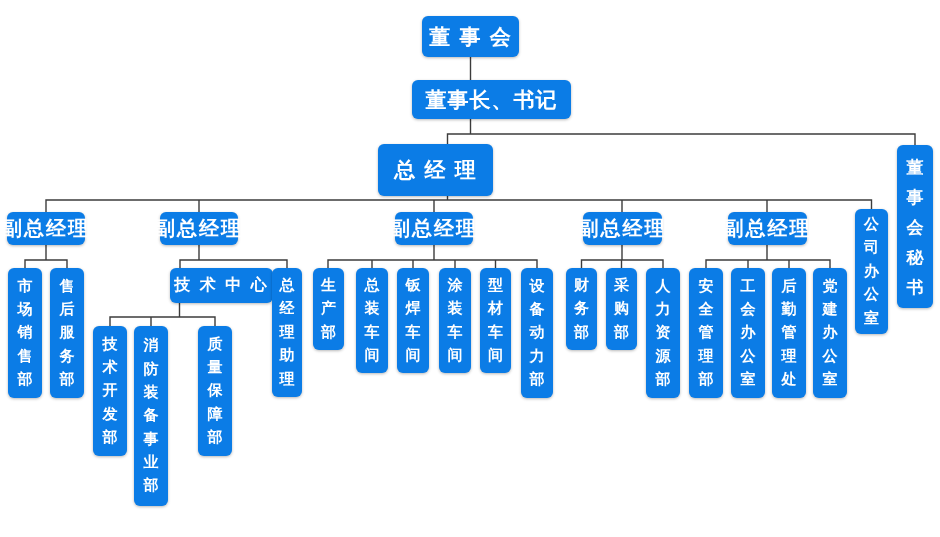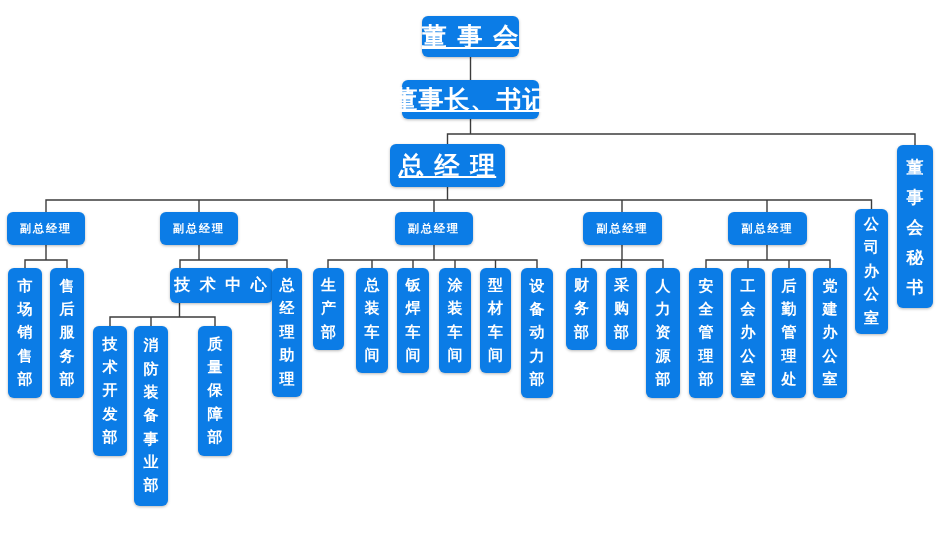--- a/index.html
+++ b/index.html
@@ -17,22 +17,22 @@
     border-radius:6px;
     font-weight:bold;
     box-shadow:0 1px 3px rgba(0,0,0,.28);
     display:flex;
     align-items:center;
     justify-content:center;
     text-align:center;
     box-sizing:border-box;
     white-space:nowrap;
   }
-  .hbox{font-size:11px;letter-spacing:2px;}
-  .hbox.lg{font-size:25px;letter-spacing:1px;text-decoration:underline;}
+  .hbox{font-size:20px;letter-spacing:2px;}
+  .hbox.lg{font-size:21px;letter-spacing:1px;}
   .hbox.md{font-size:16px;margin-left:42px;}
   .vbox{flex-direction:column;font-size:15px;white-space:normal;}
   .vbox div{line-height:23.4px;height:23.4px;}
   .vbox.lgv{font-size:17px;}
   .vbox.lgv div{line-height:30px;height:30px;}
 </style>
 </head>
 <body>
 
 <div class="stage">
@@ -45,22 +45,22 @@
     <path d="M46 212 V200 H871.5 V209 M199 200 V212 M434 200 V212 M622 200 V212 M767 200 V212"></path>
     <path d="M46 245 V260 M25 268 V260 H67 V268"></path>
     <path d="M199 245 V260 M180 268 V260 H287 V268"></path>
     <path d="M179.5 303 V317 M110 326 V317 H215 V326 M151 317 V326"></path>
     <path d="M434 245 V260 M328 268 V260 H537 V268 M372 260 V268 M413 260 V268 M455 260 V268 M495.5 260 V268"></path>
     <path d="M622 245 V260 M581.5 268 V260 H663 V268 M621.5 260 V268"></path>
     <path d="M767 245 V260 M706 268 V260 H830 V268 M748 260 V268 M789 260 V268"></path>
   </svg>
 
   <div class="node hbox lg" style="left:422px;top:16px;width:97px;height:41px;">董 事 会</div>
-  <div class="node hbox lg" style="left:402px;top:80px;width:137px;height:39px;">董事长、书记</div>
-  <div class="node hbox lg" style="left:390px;top:144px;width:115px;height:43px;">总 经 理</div>
+  <div class="node hbox lg" style="left:412px;top:80px;width:159px;height:39px;">董事长、书记</div>
+  <div class="node hbox lg" style="left:378px;top:144px;width:115px;height:52px;">总 经 理</div>
   <div class="node vbox lgv" style="left:897px;top:145px;width:36px;height:163px;">
       <div>董</div>
       <div>事</div>
       <div>会</div>
       <div>秘</div>
       <div>书</div>
     </div>
 
   <div class="node hbox" style="left:7px;top:212px;width:78px;height:33px;">副总经理</div>
   <div class="node hbox" style="left:160px;top:212px;width:78px;height:33px;">副总经理</div>

